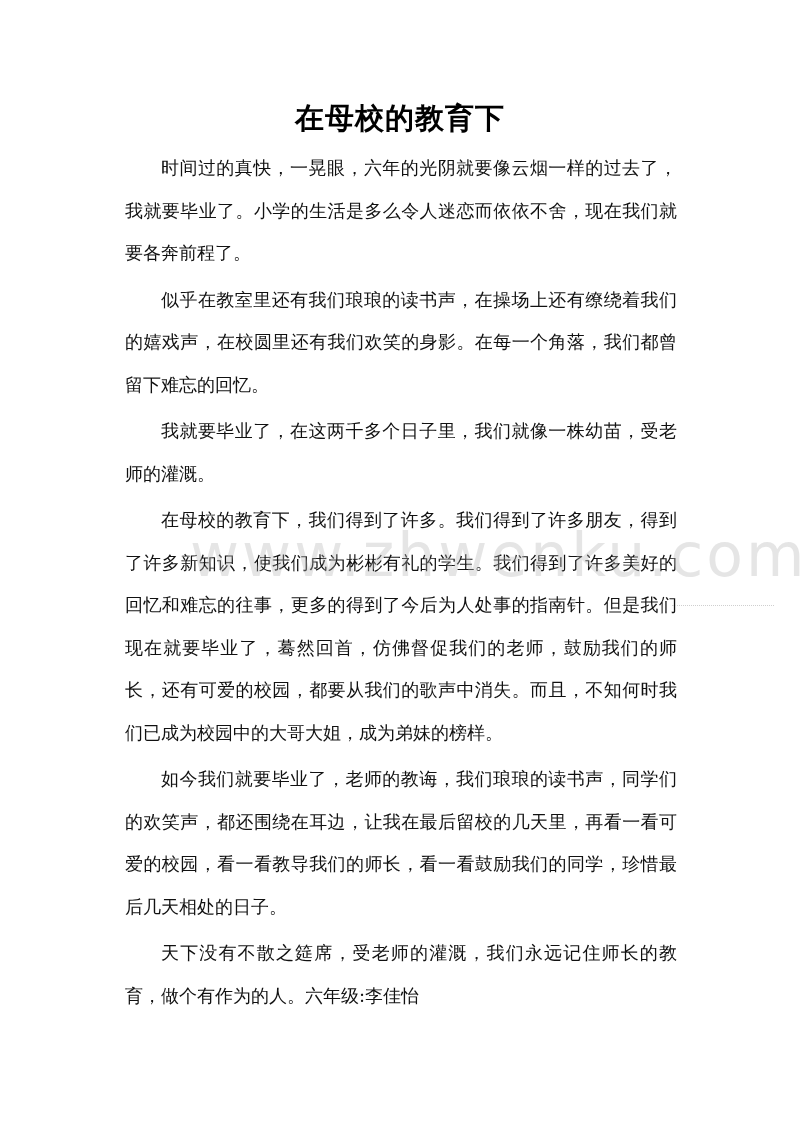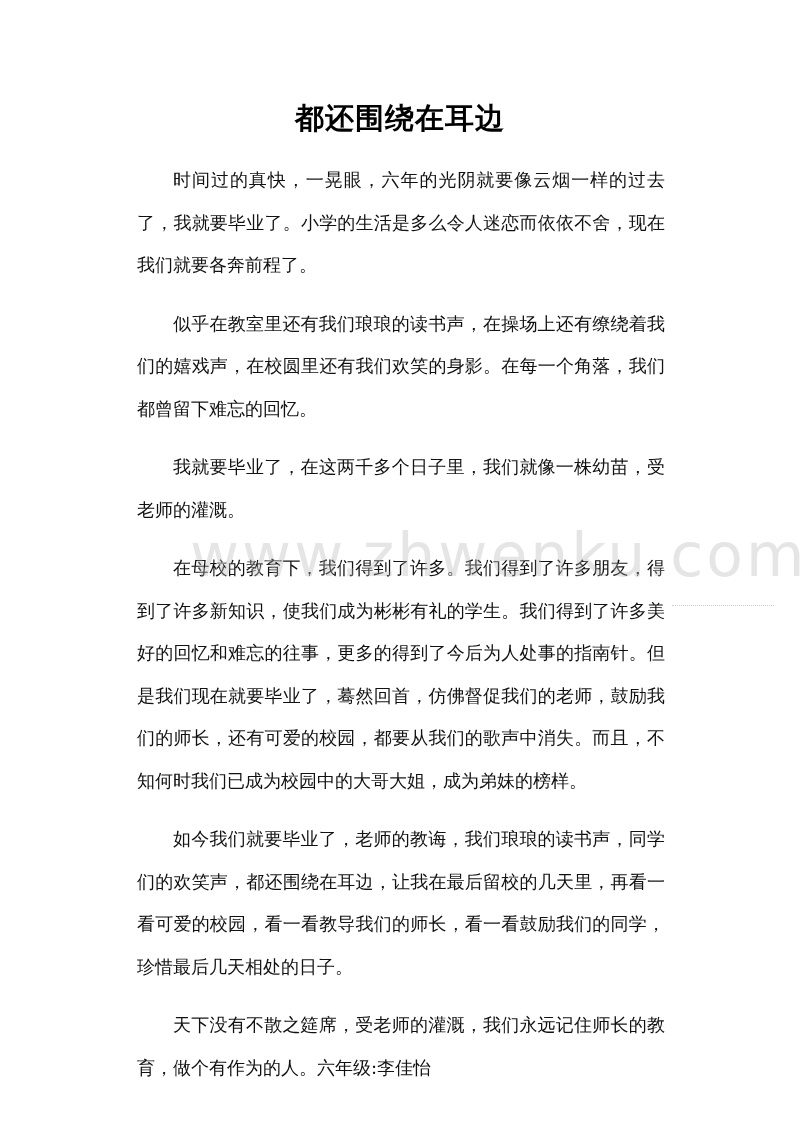--- a/index.html
+++ b/index.html
@@ -36,21 +36,21 @@
     .body-text {
       position: absolute;
       left: 121px;
       top: 143px;
       width: 560px;
       font-size: 18px;
       line-height: 42.5px;
       text-align: justify;
     }
     .para {
-      margin: 16px;
+      margin: 4px;
       text-indent: 2em;
     }
     .para.first { text-indent: 2em; }
     .watermark {
       position: absolute;
       left: 190px;
       top: 520px;
       font-family: "DejaVu Sans", "Liberation Sans", sans-serif;
       font-size: 60px;
       letter-spacing: 3px;
@@ -63,21 +63,21 @@
       left: 672px;
       top: 605px;
       width: 102px;
       border-top: 1px dotted #cfcfcf;
     }
   </style>
 </head>
 <body>
 
 <div class="page">
-  <div class="title">都还围绕在耳边</div>
+  <div class="title">在母校的教育下</div>
 
   <div class="body-text">
     <p class="para first">时间过的真快，一晃眼，六年的光阴就要像云烟一样的过去了，我就要毕业了。小学的生活是多么令人迷恋而依依不舍，现在我们就要各奔前程了。</p>
     <p class="para">似乎在教室里还有我们琅琅的读书声，在操场上还有缭绕着我们的嬉戏声，在校圆里还有我们欢笑的身影。在每一个角落，我们都曾留下难忘的回忆。</p>
     <p class="para">我就要毕业了，在这两千多个日子里，我们就像一株幼苗，受老师的灌溉。</p>
     <p class="para">在母校的教育下，我们得到了许多。我们得到了许多朋友，得到了许多新知识，使我们成为彬彬有礼的学生。我们得到了许多美好的回忆和难忘的往事，更多的得到了今后为人处事的指南针。但是我们现在就要毕业了，蓦然回首，仿佛督促我们的老师，鼓励我们的师长，还有可爱的校园，都要从我们的歌声中消失。而且，不知何时我们已成为校园中的大哥大姐，成为弟妹的榜样。</p>
     <p class="para">如今我们就要毕业了，老师的教诲，我们琅琅的读书声，同学们的欢笑声，都还围绕在耳边，让我在最后留校的几天里，再看一看可爱的校园，看一看教导我们的师长，看一看鼓励我们的同学，珍惜最后几天相处的日子。</p>
     <p class="para">天下没有不散之筵席，受老师的灌溉，我们永远记住师长的教育，做个有作为的人。六年级:李佳怡</p>
   </div>
 

